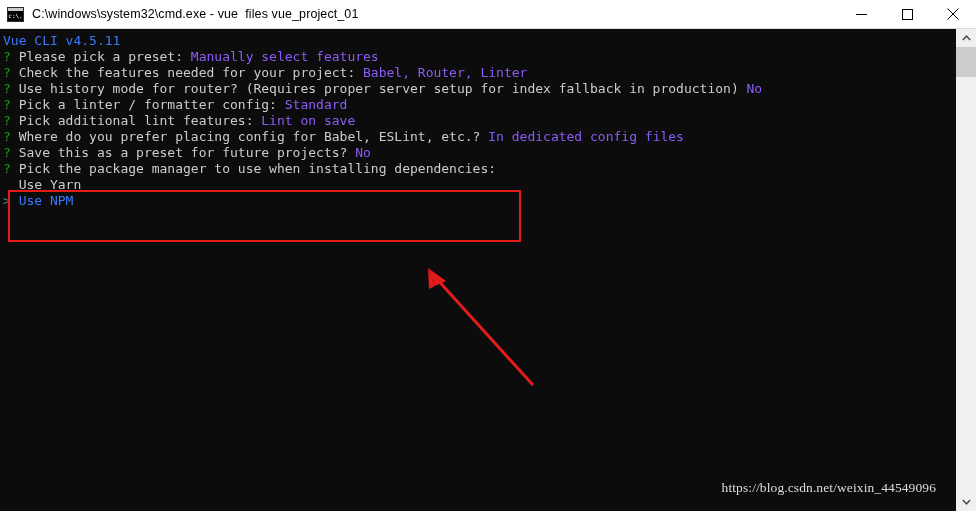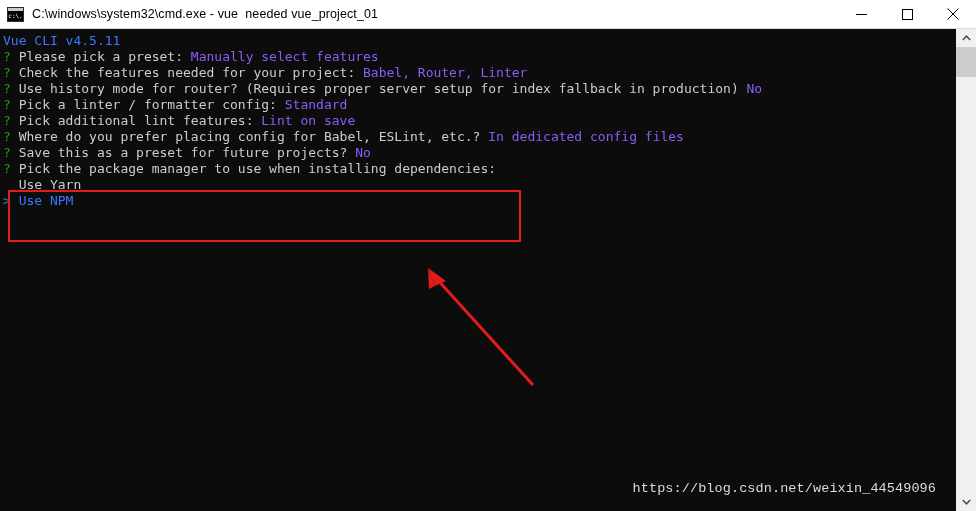--- a/index.html
+++ b/index.html
@@ -134,21 +134,21 @@
     width: 130px;
     height: 134px;
     pointer-events: none;
   }
 
   
   #watermark {
     position: absolute;
     right: 20px;
     bottom: 15px;
-    font-family: Liberation Mono, monospace;
+    font-family: Liberation Serif, serif;
     font-size: 13.5px;
     color: #dcdcdc;
     white-space: nowrap;
     letter-spacing: 0.1px;
   }
 
   
   #scrollbar {
     position: absolute;
     top: 29px;
@@ -178,21 +178,21 @@
     background: #cdcdcd;
   }
 </style>
 </head>
 <body>
 
 <div id="app-window">
 
   <div id="title-bar">
     <div id="cmd-icon"></div>
-    <div id="title-text">C:\windows\system32\cmd.exe - vue  needed vue_project_01</div>
+    <div id="title-text">C:\windows\system32\cmd.exe - vue  files vue_project_01</div>
     <div id="window-controls">
       <div class="win-btn">
         <svg width="11" height="11" viewBox="0 0 11 11" aria-hidden="true">
           <line x1="0" y1="5.5" x2="11" y2="5.5" stroke="#000000" stroke-width="1"></line>
         </svg>
       </div>
       <div class="win-btn">
         <svg width="11" height="11" viewBox="0 0 11 11" aria-hidden="true">
           <rect x="0.5" y="0.5" width="10" height="10" fill="none" stroke="#000000" stroke-width="1"></rect>
         </svg>

